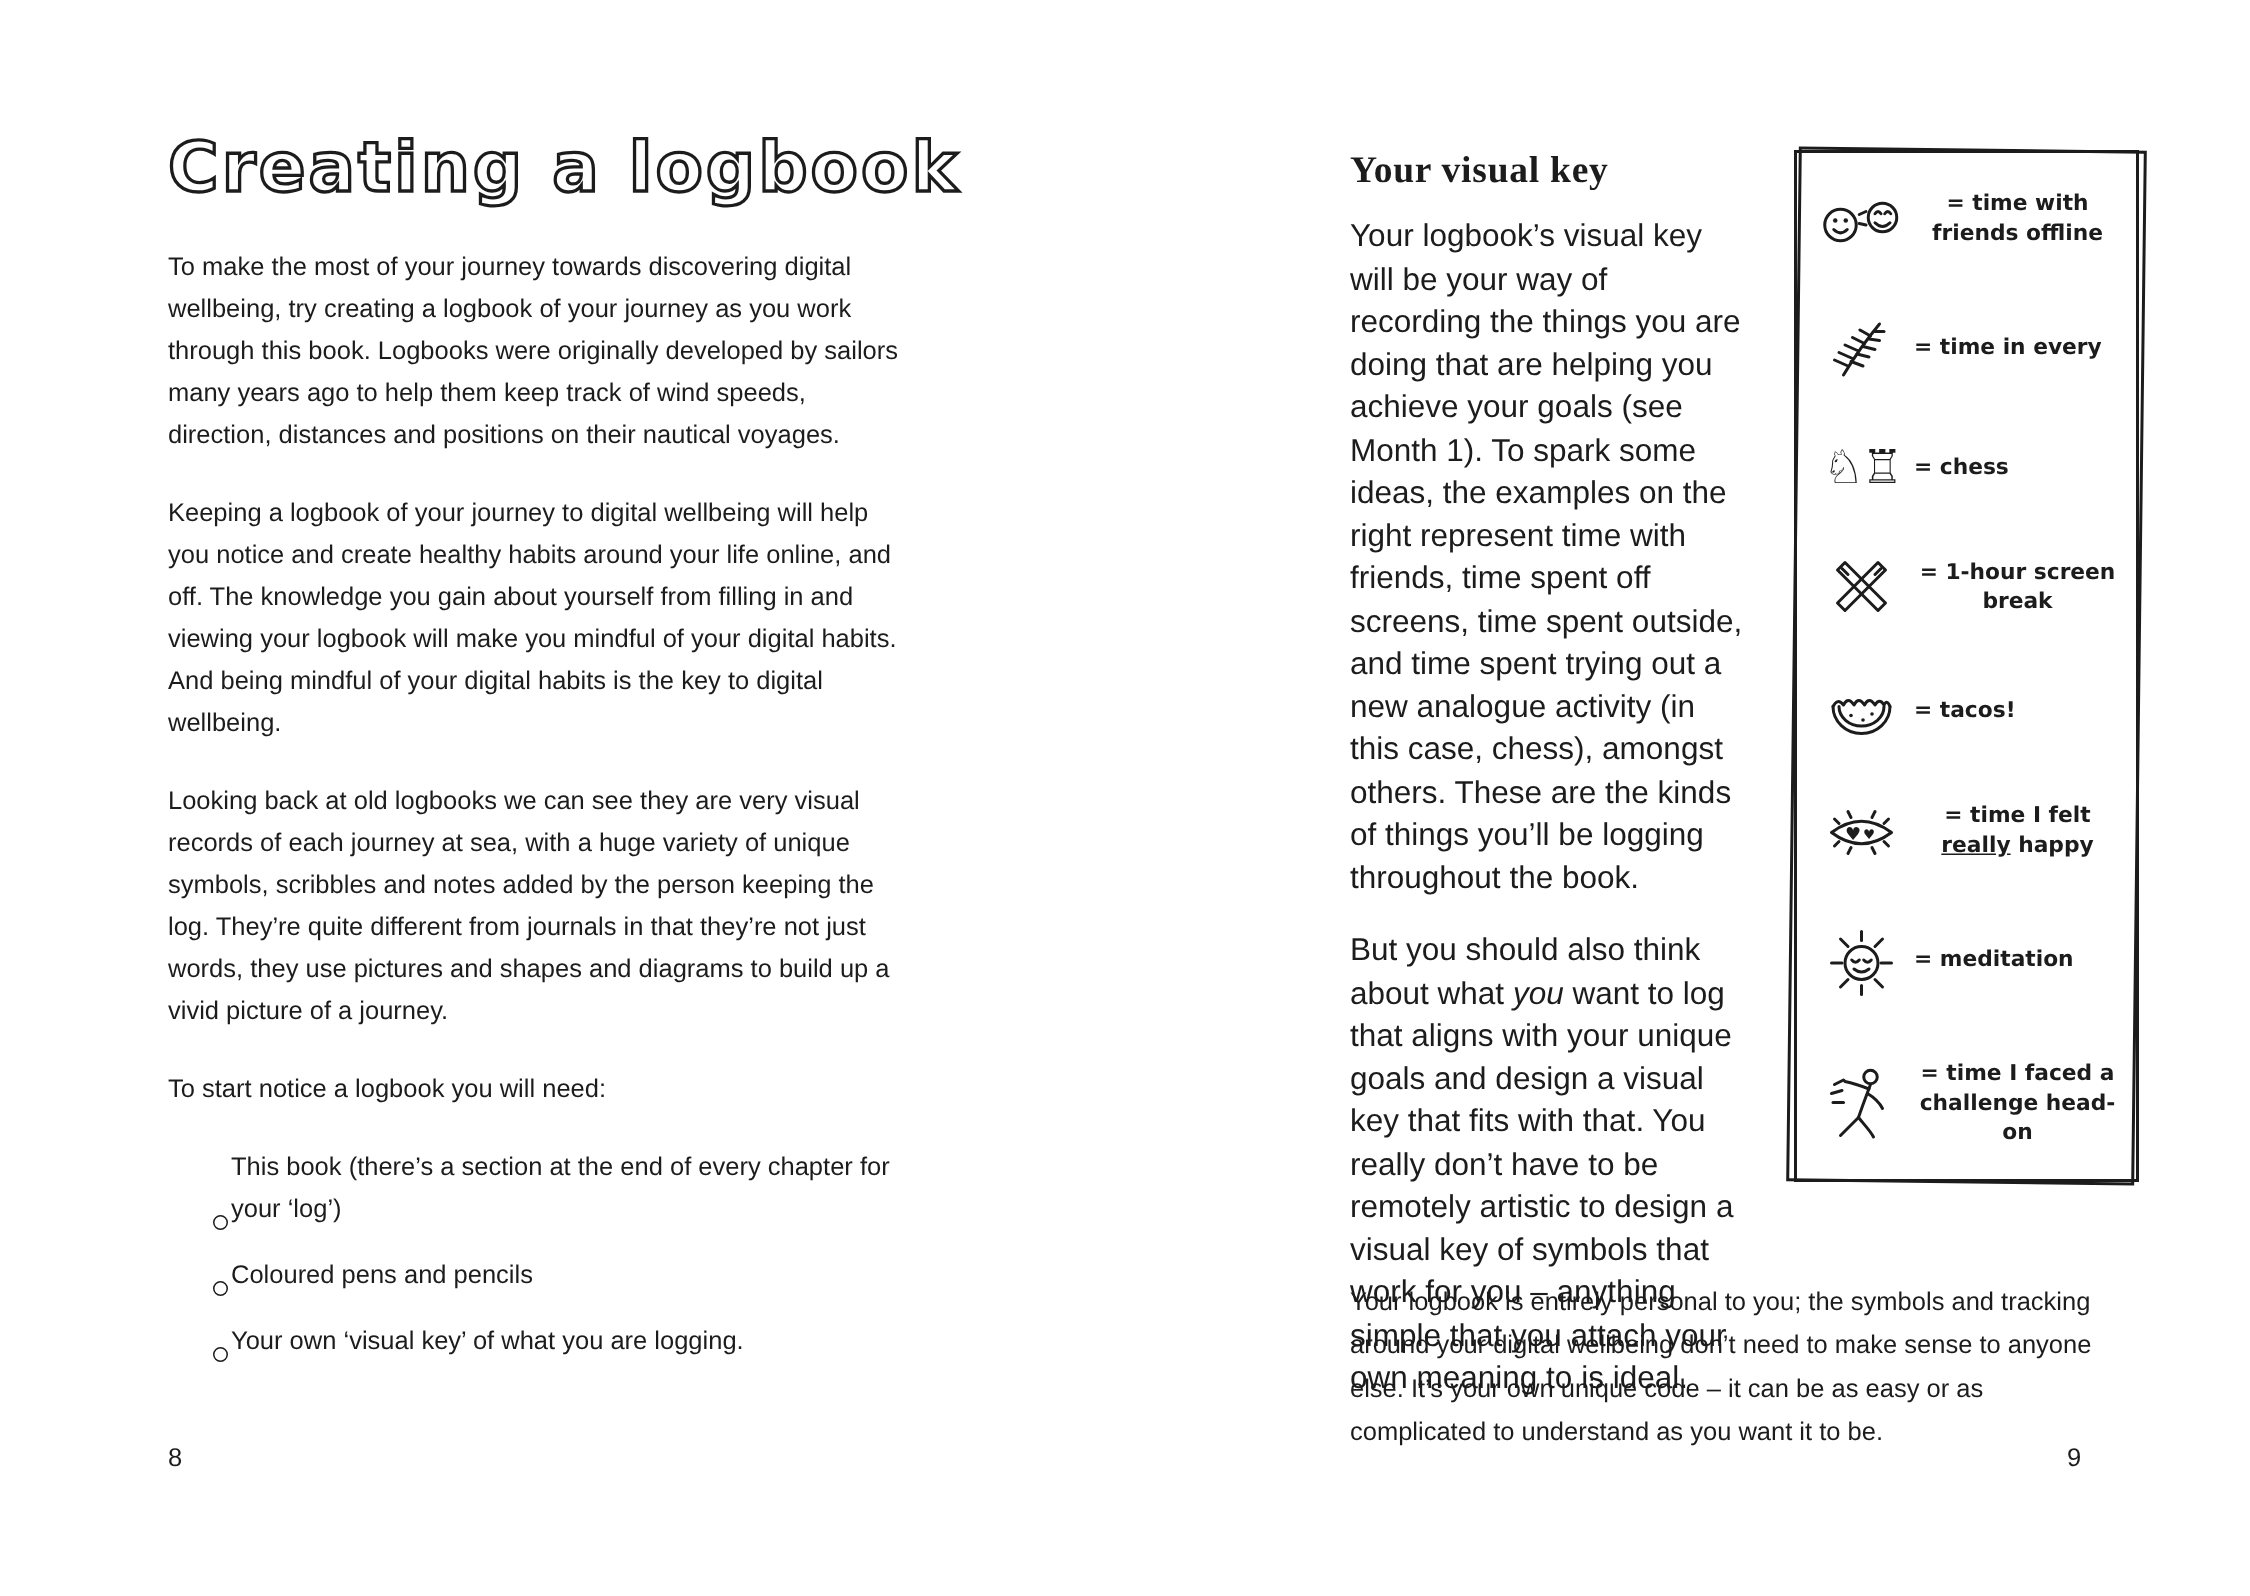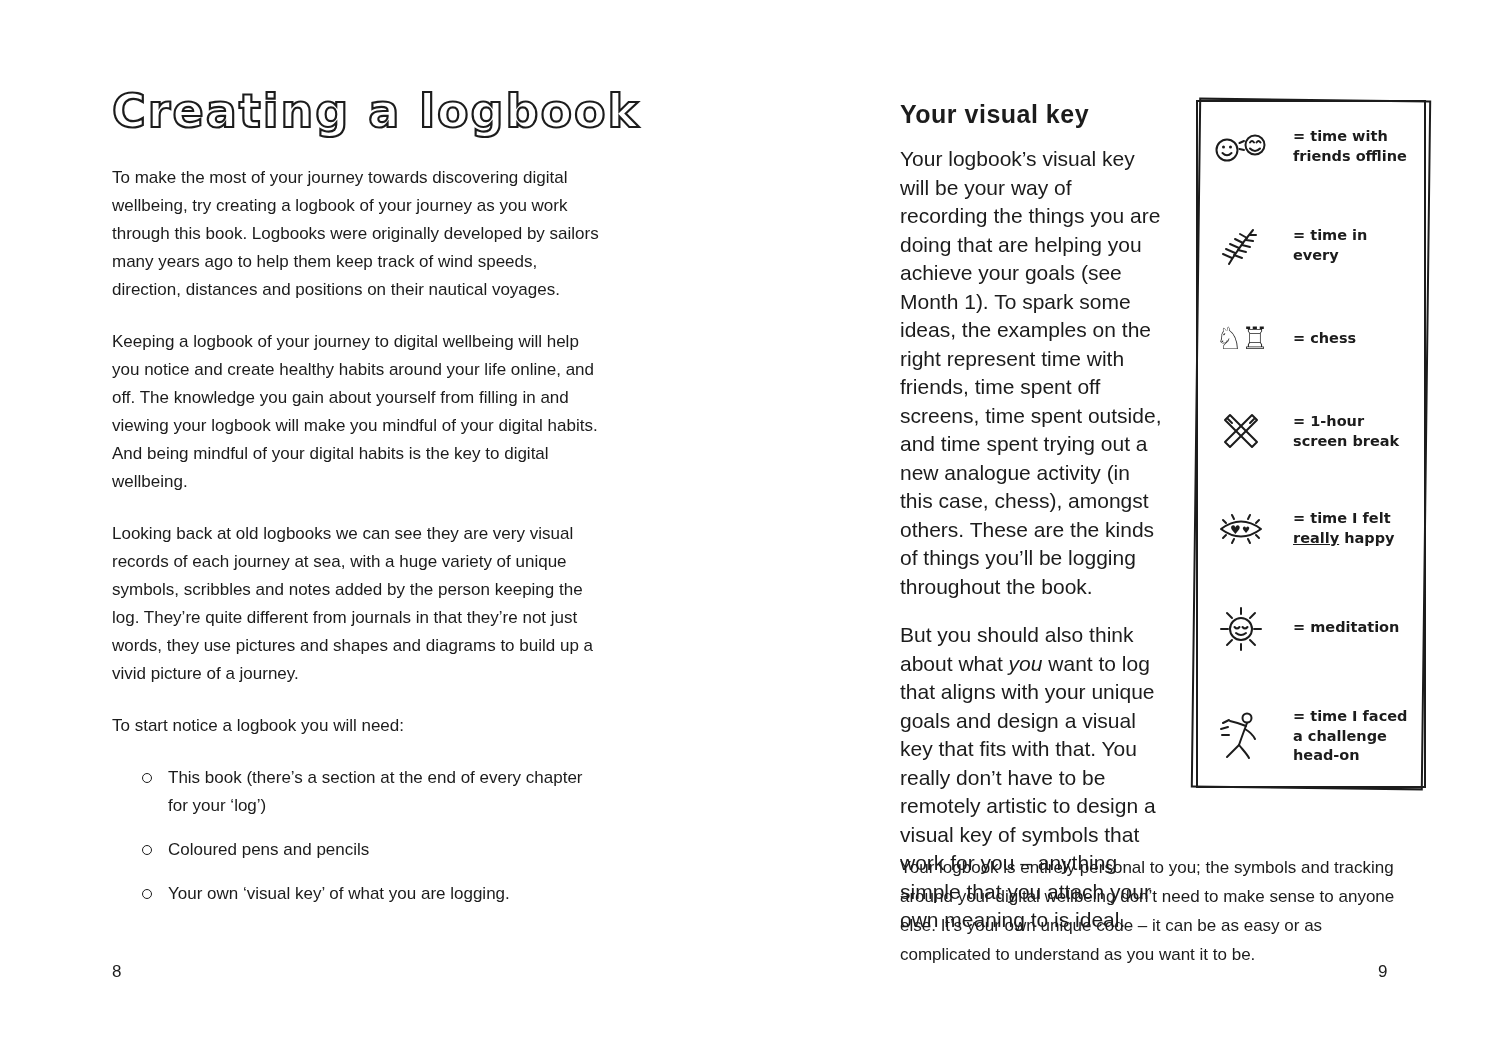--- a/index.html
+++ b/index.html
@@ -23,33 +23,33 @@
     color:#ffffff;
     -webkit-text-stroke:2.2px #1c1c1c;
     margin:0 0 26px 0;
     white-space:nowrap;
   }
   @supports not ((-webkit-text-stroke: 1px #000)) {
     .title { color:#1c1c1c; }
   }
   .body-text { font-size:17px; line-height:28px; margin:0 0 24px 0; }
   .bullet-list { margin-top:6px; }
-  .bullet { display:flex; gap:16px; padding-left:30px; margin-bottom:16px; font-size:17px; line-height:28px; }
+  .bullet { display:flex; gap:2px; padding-left:30px; margin-bottom:16px; font-size:17px; line-height:28px;align-items:flex-end; }
   .bullet-marker {
     flex:none; width:8px; height:8px; margin-top:9px;
     border:1.7px solid #1c1c1c; border-radius:50%;
   }
   .page-number { position:absolute; font-size:17px; color:#1c1c1c; }
   .page-number.left { left:112px; top:962px; }
   .page-number.right { left:1378px; top:962px; }
 
   
   .right-col { position:absolute; left:900px; top:100px; width:264px; }
   .right-heading {
-    font-family:Liberation Sans, sans-serif;
+    font-family:Liberation Serif, serif;
     font-weight:800; font-size:25px; letter-spacing:0.5px;
     margin:0 0 16px 0;
   }
   .right-col .body-text { font-size:21px; line-height:28.5px; margin:0 0 20px 0; }
   .italic { font-style:italic; }
 
   .right-bottom { position:absolute; left:900px; top:836px; width:498px; font-size:17px; line-height:29px; }
 
   
   .key-box {
@@ -60,21 +60,21 @@
     display:flex; flex-direction:column; justify-content:space-between;
     z-index:1;
   }
   .key-box::before {
     content:""; position:absolute; inset:-3px;
     border:2px solid #1c1c1c;
     transform:rotate(0.7deg);
     z-index:-1;
     pointer-events:none;
   }
-  .key-row { display:flex; align-items:center; gap:21px; }
+  .key-row { display:flex; align-items:center; gap:4px;text-align:center; }
   .key-icon { flex:none; width:62px; display:flex; justify-content:center; align-items:center; }
   .key-icon svg { display:block; }
   .key-icon.glyph {
     font-family:"DejaVu Sans", sans-serif;
     font-size:31px; line-height:1; color:#1c1c1c; letter-spacing:-2px;
   }
   .key-label {
     font-family:"DejaVu Sans", sans-serif;
     font-size:14.5px; font-weight:600; line-height:1.35; color:#1c1c1c;
   }
@@ -166,20 +166,33 @@
         <svg width="44" height="44" viewBox="0 0 44 44" class="doodle">
           <path d="M6 10 L11 5 L38 32 L33 37 Z"></path>
           <path d="M38 10 L33 5 L6 32 L11 37 Z"></path>
           <path d="M9 9 L13 13"></path>
           <path d="M35 9 L31 13"></path>
         </svg>
       </span>
       <span class="key-label">= 1-hour screen break</span>
     </div>
 
+    <div class="key-row">
+      <span class="key-icon">
+        <svg width="46" height="36" viewBox="0 0 46 36" class="doodle">
+          <path d="M4 14 A19 18 0 0 0 42 14"></path>
+          <path d="M8 14 A15 13 0 0 0 38 14"></path>
+          <path d="M4 14 Q7 8 11 13 Q14 7 18 13 Q21 7 25 13 Q28 7 32 13 Q35 8 38 13 Q40 9 42 14"></path>
+          <circle class="fill" cx="16" cy="20" r="1.2"></circle>
+          <circle class="fill" cx="24" cy="23" r="1.2"></circle>
+          <circle class="fill" cx="30" cy="19" r="1.2"></circle>
+        </svg>
+      </span>
+      <span class="key-label">= tacos!</span>
+    </div>
 
     <div class="key-row">
       <span class="key-icon">
         <svg width="46" height="36" viewBox="0 0 46 36" class="doodle">
           <path d="M3 18 Q23 3 43 18 Q23 33 3 18 Z"></path>
           <path d="M8 12 l-3 -3"></path>
           <path d="M16 8 l-2 -4"></path>
           <path d="M30 8 l2 -4"></path>
           <path d="M38 12 l3 -3"></path>
           <path d="M8 24 l-3 3"></path>

